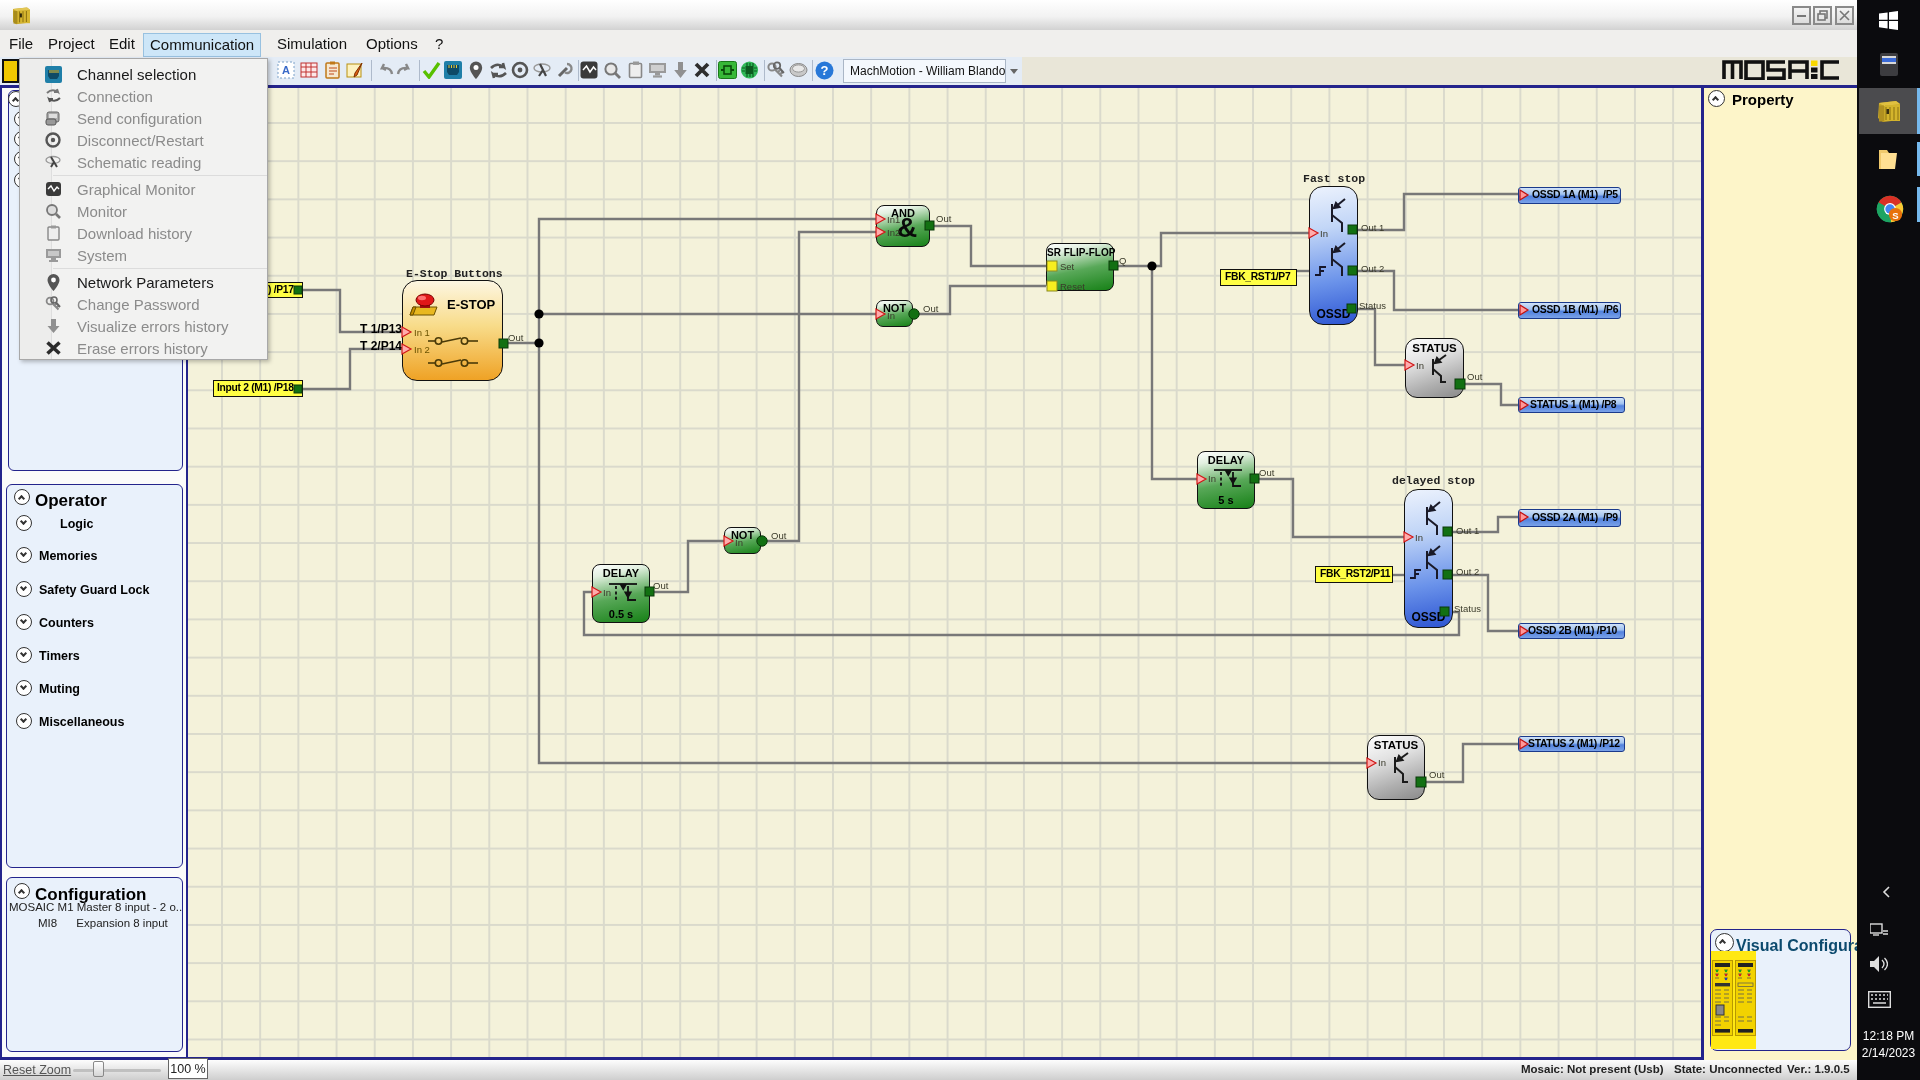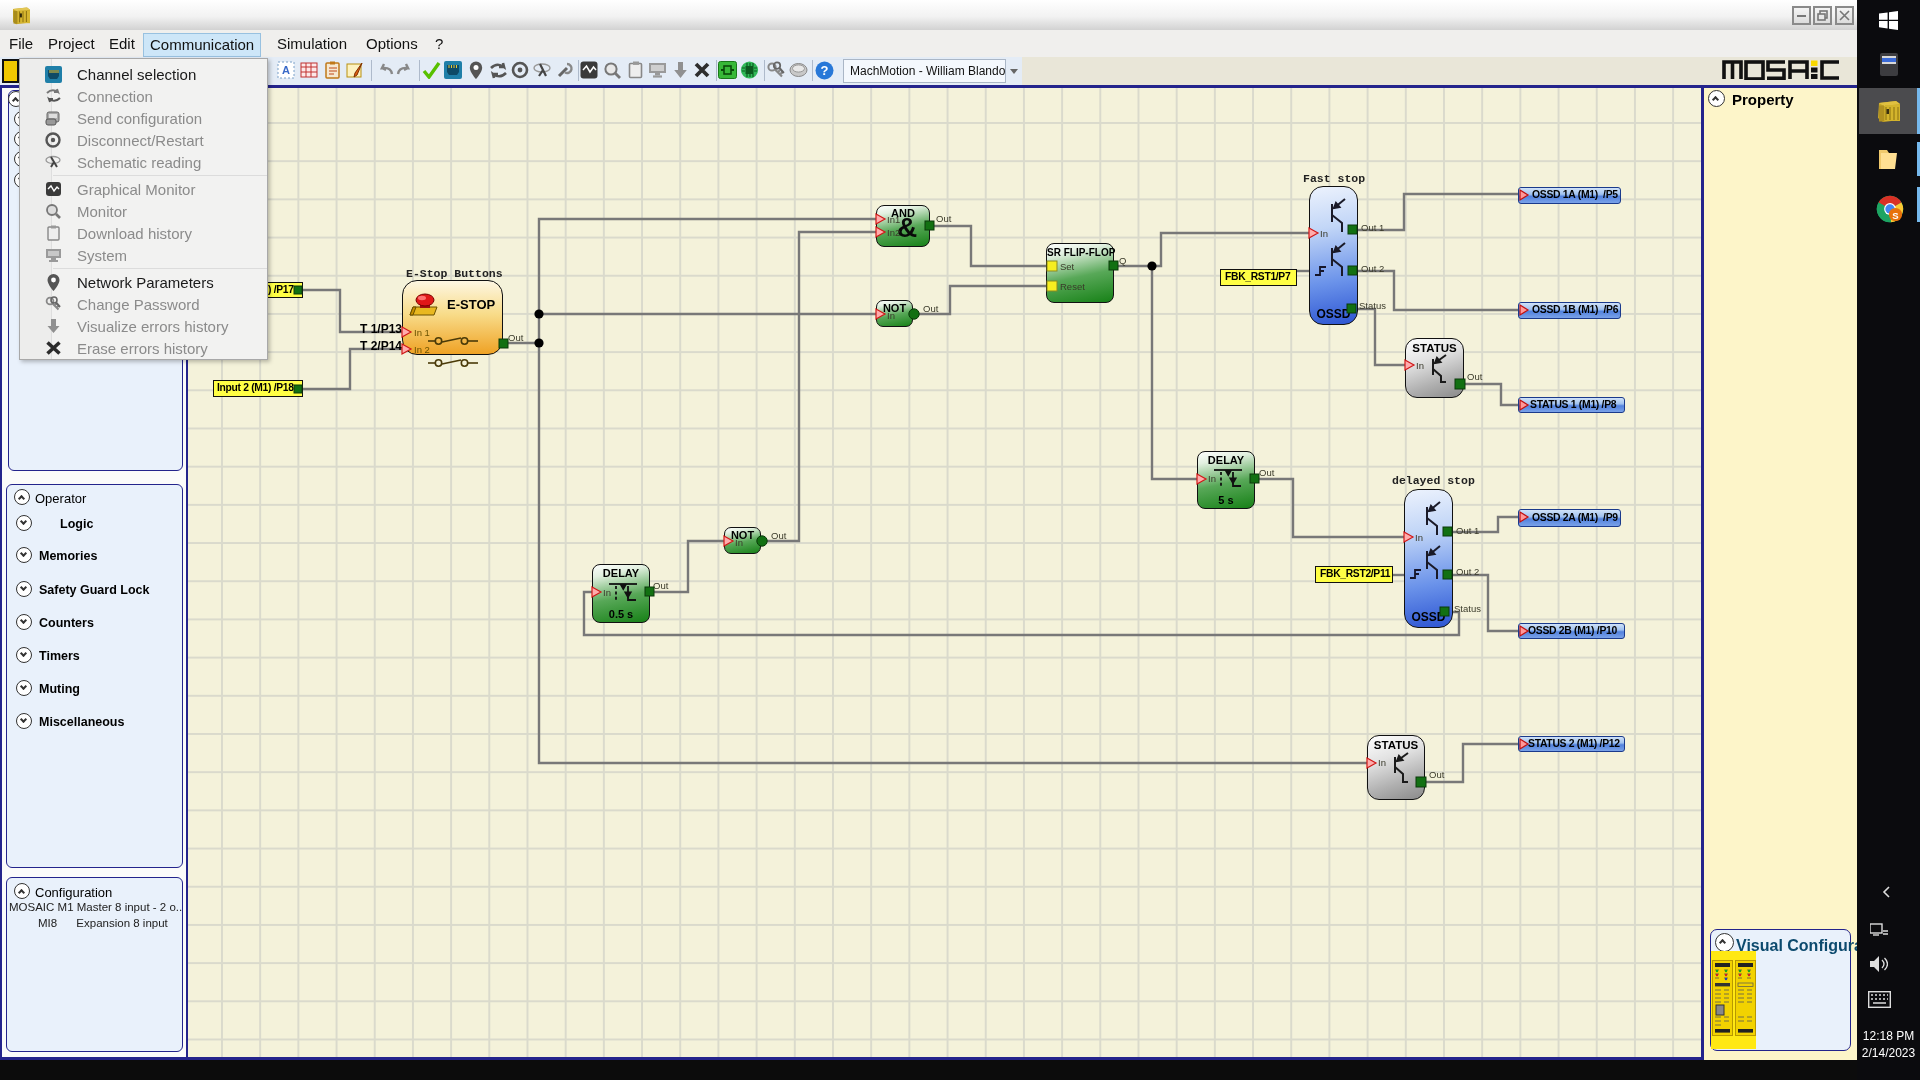--- a/index.html
+++ b/index.html
@@ -26,21 +26,21 @@
 #frame-bot { left:0; top:1057px; width:1704px; height:3px; background:#24248c; }
 #divider { left:186px; top:88px; width:2px; height:969px; background:#24248c; }
 #frame-right { left:1701px; top:85px; width:3px; height:975px; background:#24248c; }
 
 #sidebar { left:2px; top:88px; width:184px; height:969px; background:#fbfbfa; }
 .bluepanel { position:absolute; background:#e9f1fb; border:1px solid #24248c; border-radius:6px; }
 .ph-circle { position:absolute; width:16px; height:16px; border:1.6px solid #333; border-radius:50%; background:#fff; }
 .ph-circle i { position:absolute; left:3.5px; width:5px; height:5px; border:0 solid #333; }
 .cu { top:5.5px; border-left:2px solid #333 !important; border-top:2px solid #333 !important; transform:rotate(45deg); }
 .cd { top:2.5px; border-right:2px solid #333 !important; border-bottom:2px solid #333 !important; transform:rotate(45deg); }
-.ph-label { position:absolute; font-weight:normal; font-size:13px; color:#000; }
+.ph-label { position:absolute; font-weight:bold; font-size:17px; color:#000; }
 .op-item { position:absolute; font-weight:bold; font-size:12.5px; color:#000; }
 
 #canvas { left:188px; top:88px; width:1513px; height:969px; background:#f4f2da;
   background-image:linear-gradient(to right,#dadacc 2px,transparent 2px),linear-gradient(to bottom,#dadacc 2px,transparent 2px);
   background-size:38.2px 38.2px; background-position:33px 34px; }
 
 #rightpanel { left:1704px; top:88px; width:153px; height:972px; background:#fdf5c9; }
 
 #statusbar { left:0; top:1060px; width:1857px; height:20px; background:linear-gradient(#fdfdfd,#cecece); font-size:12.5px; color:#222; }
 
@@ -100,21 +100,21 @@
     </g>
   </svg>
   <div id="blocks">
 
     <div class="canv-note" style="left:406px;top:267px;">E-Stop Buttons</div>
     <div class="canv-note" style="left:1303px;top:172px;">Fast stop</div>
     <div class="canv-note" style="left:1392px;top:474px;">delayed stop</div>
     <div class="wlab" style="left:360px;top:322px;width:41px;text-align:left;">T 1/P13</div>
     <div class="wlab" style="left:360px;top:339px;width:41px;text-align:right;">T 2/P14</div>
 
-    <div class="blk" style="left:402px;top:280px;width:101px;height:75px;border-radius:15px;background:linear-gradient(180deg,#fdf6e2 0%,#f8dc8a 45%,#efa225 100%);">
+    <div class="blk" style="left:402px;top:280px;width:101px;height:101px;border-radius:15px;background:linear-gradient(180deg,#fdf6e2 0%,#f8dc8a 45%,#efa225 100%);">
       <svg style="position:absolute;left:6px;top:12px;" width="34" height="28" viewBox="0 0 34 28">
         <path d="M4 14 h24 l-3 8 h-24 z" fill="#e8b820" stroke="#6a5000"></path>
         <path d="M4 14 l-3 8 h3 l3 -8 z" fill="#c89000" stroke="#6a5000"></path>
         <rect x="11" y="10" width="10" height="5" fill="#a01010"></rect>
         <ellipse cx="16" cy="7" rx="9" ry="6" fill="#e01818" stroke="#700"></ellipse>
         <ellipse cx="13" cy="5" rx="4" ry="2.2" fill="#ff7070"></ellipse>
       </svg>
       <div style="position:absolute;left:44px;top:16px;font-weight:bold;font-size:13px;color:#000;">E-STOP</div>
       <svg style="position:absolute;left:25px;top:52px;" width="50" height="16" viewBox="0 0 50 16">
           <g stroke="#4a3a08" stroke-width="1.6" fill="none">
@@ -152,21 +152,21 @@
     </div>
     <div class="portlab" style="left:887px;top:310px;">In</div>
     <div class="portlab" style="left:923px;top:303px;">Out</div>
 
     <div class="blk grad-green" style="left:724px;top:527px;width:37px;height:27px;border-radius:7px;">
       <div class="btitle" style="font-size:11px;margin-top:1px;">NOT</div>
     </div>
     <div class="portlab" style="left:735px;top:537px;">In</div>
     <div class="portlab" style="left:771px;top:530px;">Out</div>
 
-    <div class="blk grad-green" style="left:1046px;top:243px;width:68px;height:60px;border-radius:8px;">
+    <div class="blk grad-green" style="left:1046px;top:243px;width:68px;height:48px;border-radius:8px;">
       <div class="btitle" style="font-size:10px;margin-top:3px;white-space:nowrap;">SR FLIP-FLOP</div>
     </div>
     <div class="portlab" style="left:1060px;top:261px;">Set</div>
     <div class="portlab" style="left:1060px;top:281px;">Reset</div>
     <div class="portlab" style="left:1119px;top:255px;">Q</div>
 
     <div class="blk grad-green" style="left:1197px;top:451px;width:58px;height:58px;border-radius:8px;">
       <div class="btitle" style="font-size:11px;margin-top:2px;">DELAY</div>
       <svg style="position:absolute;left:15px;top:13px;" width="30" height="28" viewBox="0 0 30 28">
           <g stroke="#111" stroke-width="1.8" fill="none">
@@ -605,20 +605,29 @@
         </g>
       <rect x="3" y="23" width="15" height="3.4" fill="#333"></rect>
         <rect x="26" y="23" width="15" height="3.4" fill="none" stroke="#555" stroke-width="0.7"></rect>
       <rect x="4" y="45" width="8" height="10" fill="#888" stroke="#333"></rect>
       <g fill="#222">
           <rect x="3" y="69" width="15" height="3.6"></rect>
           <rect x="26" y="69" width="15" height="3.6"></rect>
         </g>
     </svg>
   </div>
+  <div id="statusbar" class="abs">
+    <div style="position:absolute;left:3px;top:3px;color:#555;text-decoration:underline;">Reset Zoom</div>
+    <div style="position:absolute;left:73px;top:9px;width:88px;height:3px;background:#c0c0c0;border-radius:2px;"></div>
+    <div style="position:absolute;left:93px;top:1px;width:11px;height:16px;background:linear-gradient(#fefefe,#d5d5d5);border:1px solid #888;border-radius:2px;"></div>
+    <div style="position:absolute;left:168px;top:-2px;width:40px;height:21px;background:#fff;border:1px solid #666;text-align:center;line-height:20px;">100 %</div>
+    <div style="position:absolute;left:1521px;top:3px;font-weight:bold;font-size:11.5px;white-space:nowrap;">Mosaic: Not present (Usb)</div>
+    <div style="position:absolute;left:1674px;top:3px;font-weight:bold;font-size:11.5px;white-space:nowrap;">State: Unconnected</div>
+    <div style="position:absolute;left:1787px;top:3px;font-weight:bold;font-size:11.5px;white-space:nowrap;">Ver.: 1.9.0.5</div>
+  </div>
   <div id="taskbar" class="abs">
     <svg style="position:absolute;left:22px;top:11px;" width="19" height="19" viewBox="0 0 19 19">
         <path fill="#fff" d="M0 2.6 L8.6 1.4 L8.6 8.7 L0 8.7 Z M10 1.2 L19 0 L19 8.7 L10 8.7 Z M0 10.1 L8.6 10.1 L8.6 17.4 L0 16.3 Z M10 10.1 L19 10.1 L19 19 L10 17.7 Z"></path>
       </svg>
     <div style="position:absolute;left:23px;top:53px;width:18px;height:23px;background:#3c3c40;border-radius:2px;">
       <div style="position:absolute;left:2px;top:3px;width:14px;height:8px;background:#d8d8d8;"></div>
       <div style="position:absolute;left:2px;top:5px;width:14px;height:4px;background:#3a6ad8;"></div>
     </div>
     <div style="position:absolute;left:2px;top:88px;width:61px;height:46px;background:#4b4b4e;"></div>
     <div style="position:absolute;left:60px;top:88px;width:3px;height:46px;background:#76b9ed;"></div>

